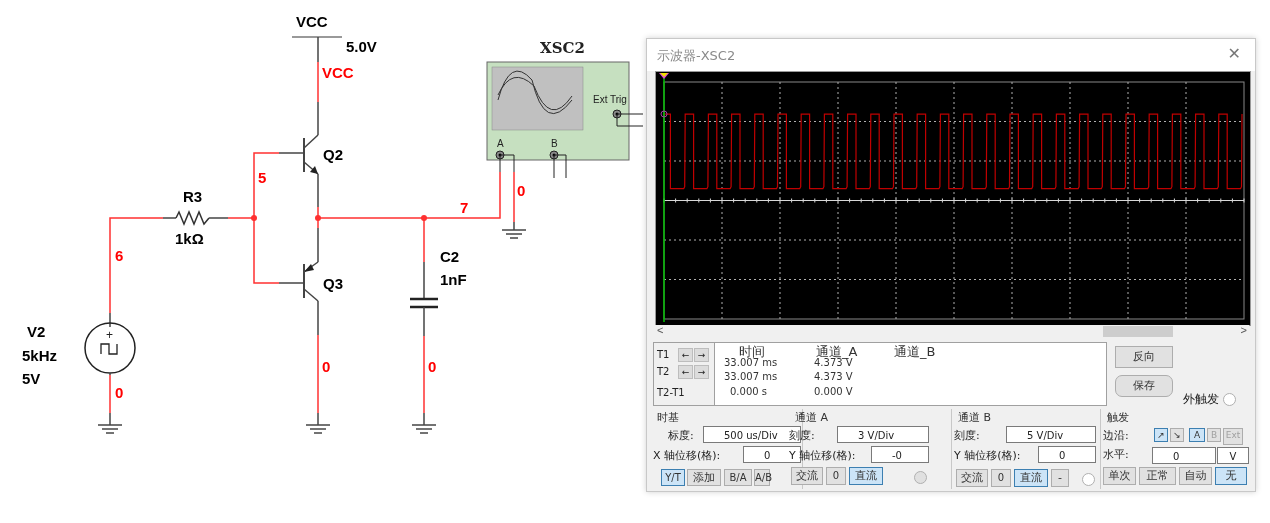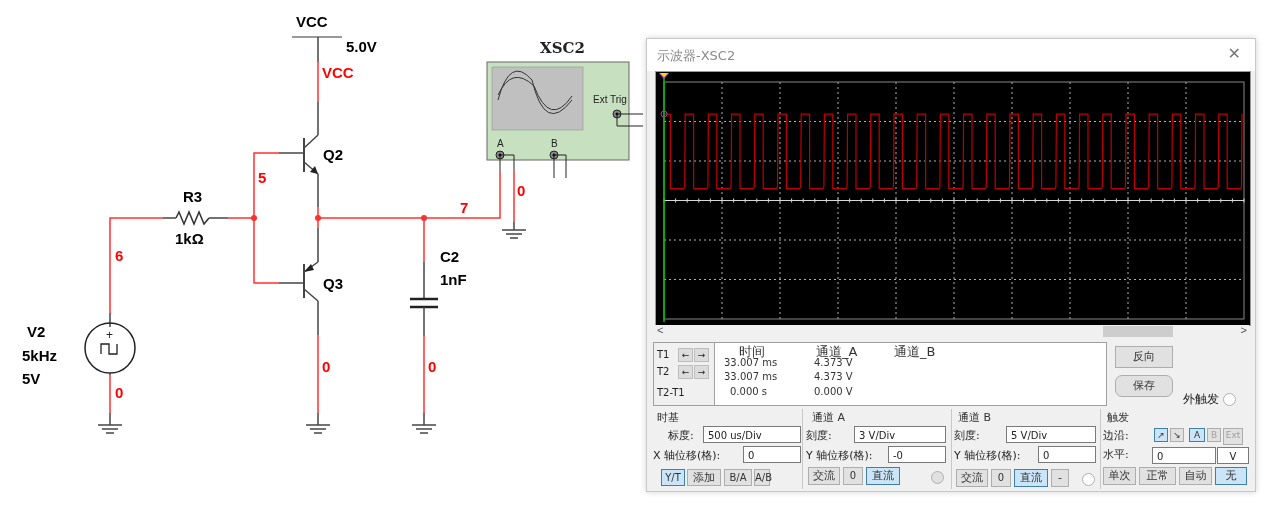--- a/index.html
+++ b/index.html
@@ -22,21 +22,21 @@
   .crow{position:absolute;left:3px;font-size:10px;color:#222;}
   .abtn{position:absolute;width:13px;height:12px;background:#dcdcdc;border:1px solid #bdbdbd;font-size:9px;line-height:12px;text-align:center;color:#222;cursor:pointer;}
   .rtxt{position:absolute;font-size:10px;color:#333;font-family:"DejaVu Sans",sans-serif;}
   .hdr{position:absolute;font-size:13px;color:#333;font-family:"DejaVu Sans",sans-serif;}
   .btn{position:absolute;background:#e1e1e1;border:1px solid #adadad;font-size:11px;color:#333;text-align:center;cursor:pointer;font-family:"DejaVu Sans",sans-serif;box-sizing:border-box;}
   .btn.active{background:#cce4f7;border-color:#3c7fb1;}
   .btn.dis{color:#a0a0a0;}
   .grp{position:absolute;top:372px;height:78px;}
   .glbl{position:absolute;top:-1px;font-size:11px;color:#333;font-family:"DejaVu Sans",sans-serif;}
   .fl{position:absolute;font-size:11px;color:#222;font-family:"DejaVu Sans",sans-serif;white-space:nowrap;}
-  .inp{position:absolute;height:17px;background:#fff;border:1px solid #7a7a7a;font-size:10px;line-height:17px;padding-left:4px;box-sizing:border-box;color:#222;font-family:"DejaVu Sans",sans-serif;}
+  .inp{position:absolute;height:17px;background:#fff;border:1px solid #7a7a7a;font-size:10px;line-height:17px;padding-left:20px;box-sizing:border-box;color:#222;font-family:"DejaVu Sans",sans-serif;}
   .radio{position:absolute;width:11px;height:11px;border-radius:50%;border:1px solid #b0b0b0;background:#fff;cursor:pointer;}
   .sep{position:absolute;top:370px;width:1px;height:80px;background:#c8c8c8;}
 </style>
 </head>
 <body>
 
 <svg id="schematic" width="650" height="523" viewBox="0 0 650 523">
 
   <g>
     <line x1="292" y1="37" x2="342" y2="37" stroke="#777" stroke-width="1.5"></line>
@@ -294,21 +294,21 @@
     <span class="inp" style="left:50px;top:15px;width:98px">500 us/Div</span>
     <span class="fl" style="left:0;top:37px">X 轴位移(格):</span>
     <span class="inp" style="left:90px;top:35px;width:58px">0</span>
     <div class="btn active" style="left:8px;top:58px;width:24px;height:17px;line-height:15px;font-size:10px">Y/T</div>
     <div class="btn" style="left:34px;top:58px;width:34px;height:17px;line-height:15px">添加</div>
     <div class="btn" style="left:71px;top:58px;width:28px;height:17px;line-height:15px;font-size:10px">B/A</div>
     <div class="btn" style="left:101px;top:58px;width:16px;height:17px;line-height:15px;font-size:10px">A/B</div>
   </div>
   <div class="sep" style="left:155px"></div>
 
-  <div class="grp" style="left:159px;width:144px">
+  <div class="grp" style="left:142px;width:144px">
     <span class="glbl" style="left:6px">通道 A</span>
     <span class="fl" style="left:0;top:17px">刻度:</span>
     <span class="inp" style="left:48px;top:15px;width:92px">3  V/Div</span>
     <span class="fl" style="left:0;top:37px">Y 轴位移(格):</span>
     <span class="inp" style="left:82px;top:35px;width:58px">-0</span>
     <div class="btn" style="left:2px;top:56px;width:32px;height:18px;line-height:16px">交流</div>
     <div class="btn" style="left:37px;top:56px;width:20px;height:18px;line-height:16px;font-size:10px">0</div>
     <div class="btn active" style="left:60px;top:56px;width:34px;height:18px;line-height:16px">直流</div>
     <span class="radio" style="left:125px;top:60px;background:#e0e0e0"></span>
   </div>

